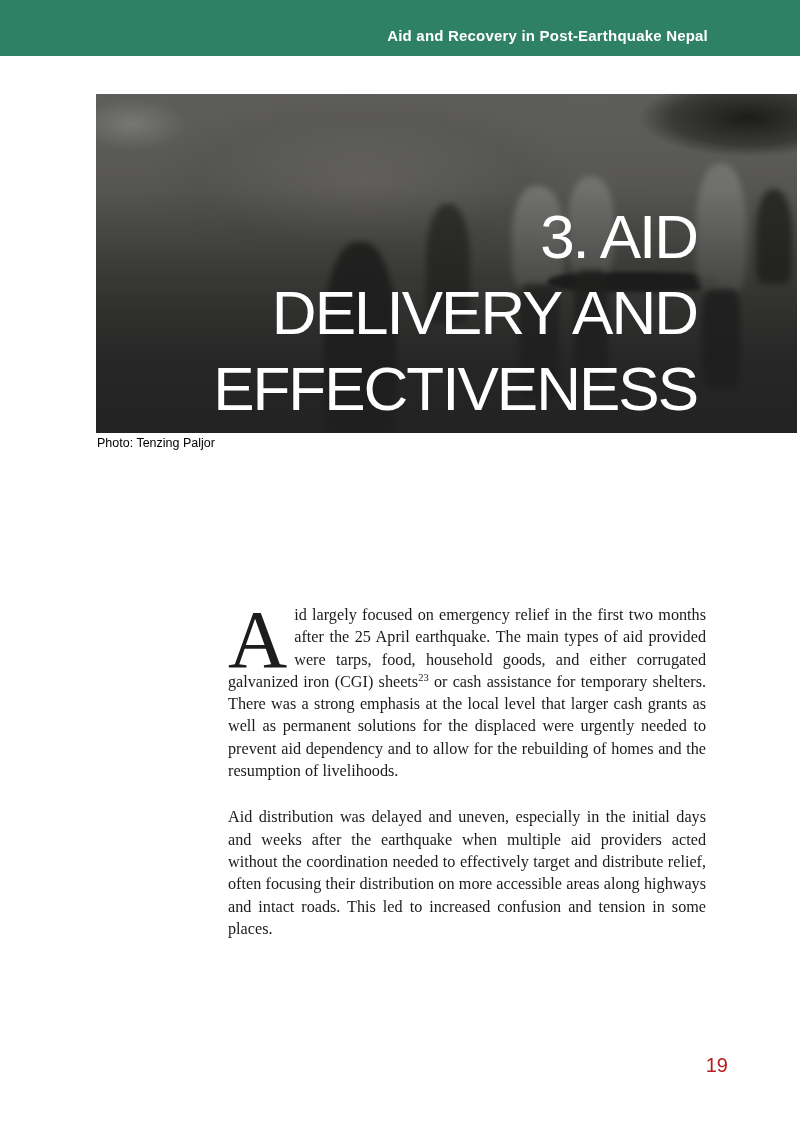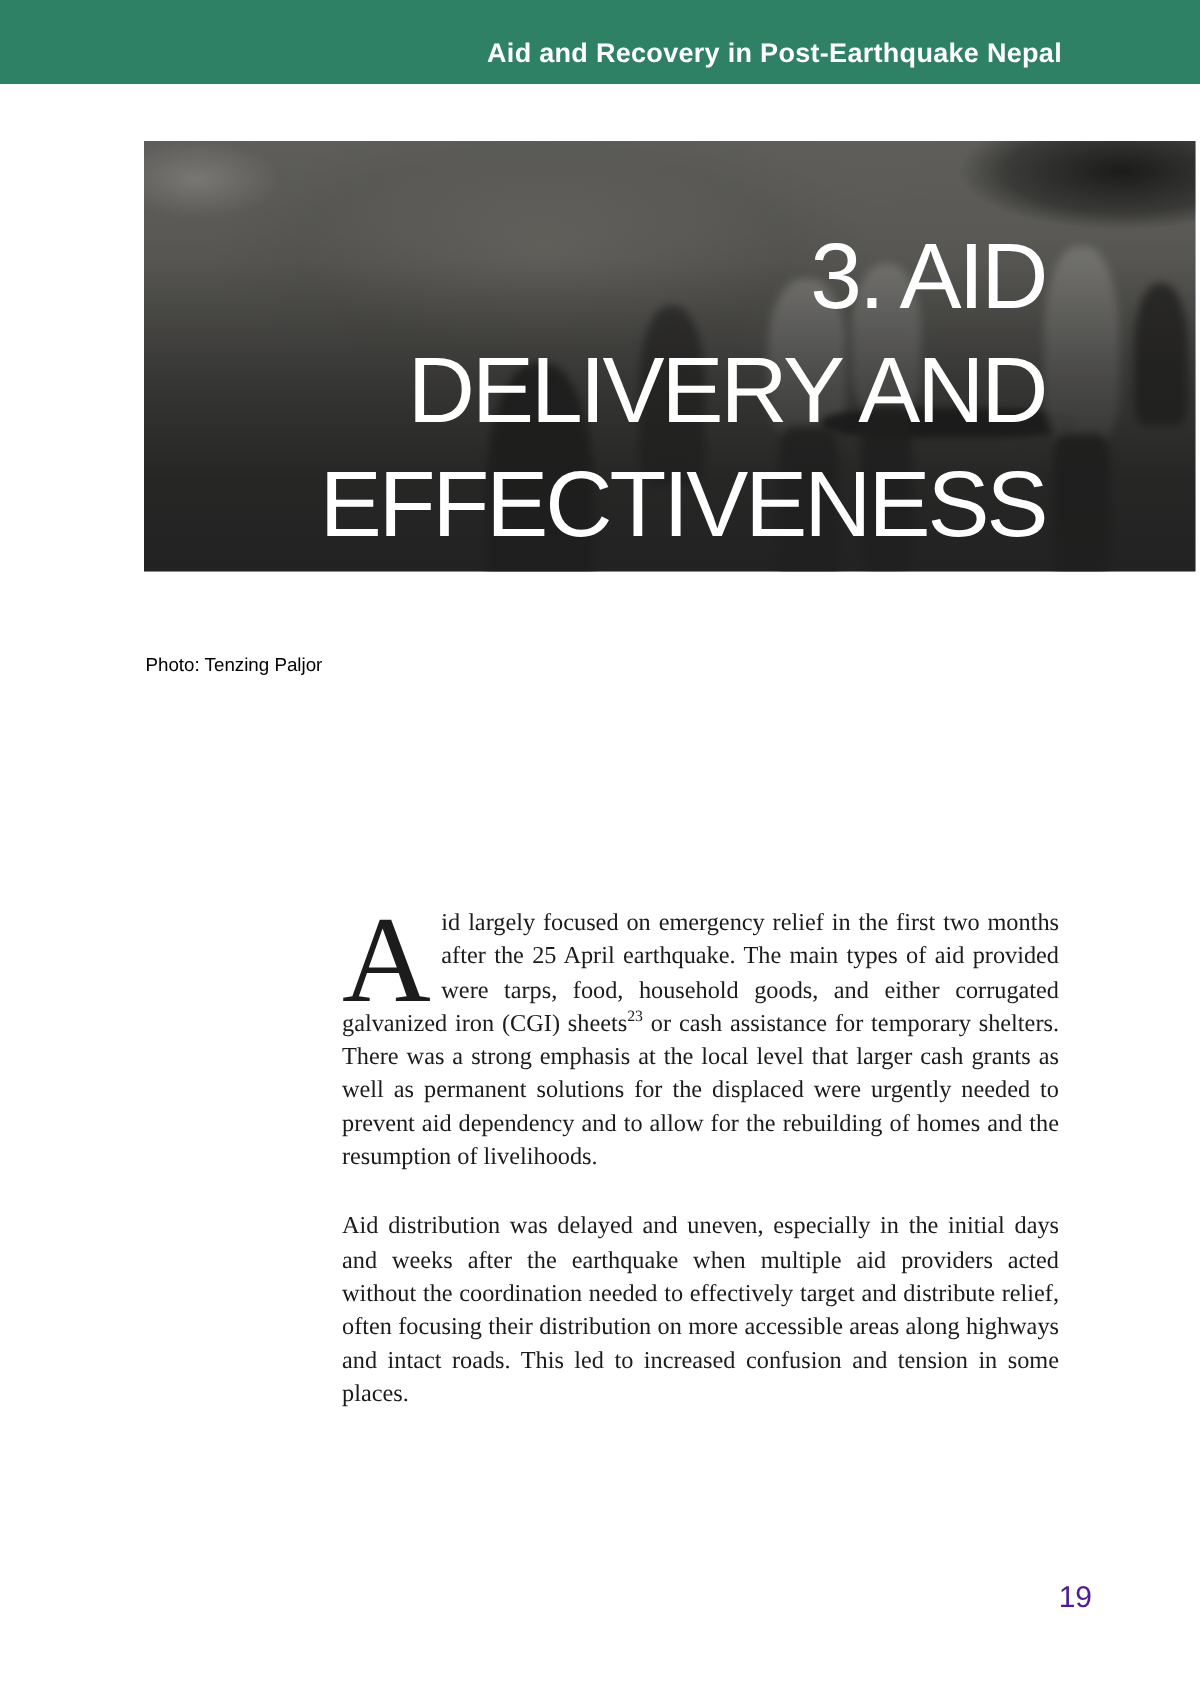--- a/index.html
+++ b/index.html
@@ -10,26 +10,26 @@
 
   
   .topbar {
     position:absolute; top:0; left:0; width:800px; height:56px;
     background:#2e8164; box-sizing:border-box;
     display:flex; justify-content:flex-end; align-items:center;
     padding-right:92px; padding-top:14px;
   }
   .topbar-title {
     color:#ffffff; font-family:"Liberation Sans", sans-serif;
-    font-size:18px; font-weight:700; letter-spacing:0.2px;
+    font-size:15px; font-weight:700; letter-spacing:0.2px;
   }
 
   
   .hero {
-    position:absolute; left:96px; top:94px; width:701px; height:287px;
+    position:absolute; left:96px; top:94px; width:701px; height:339px;
     overflow:hidden; background:#7d7c77;
   }
   .scene {
     position:absolute; inset:0;
     background:
       radial-gradient(ellipse 140px 50px at 93% 7%, rgba(28,28,26,0.95), rgba(40,40,38,0.55) 55%, rgba(0,0,0,0) 78%),
       radial-gradient(ellipse 80px 38px at 5% 9%, rgba(200,199,193,0.9), rgba(0,0,0,0) 70%),
       radial-gradient(ellipse 270px 110px at 38% 26%, rgba(168,166,158,0.85), rgba(132,131,124,0.4) 60%, rgba(0,0,0,0) 82%),
       radial-gradient(ellipse 180px 60px at 70% 15%, rgba(150,149,142,0.7), rgba(0,0,0,0) 75%),
       linear-gradient(180deg, #908f8a 0%, #96958f 22%, #8b8a84 45%, #807f7a 65%, #747370 100%);
@@ -84,21 +84,21 @@
   .footnote p {
     margin:0; font-size:14.5px; line-height:19.5px; text-align:justify;
     color:#1c1c1c; padding-left:15px; text-indent:-15px;
   }
   .footnote sup { font-size:9px; line-height:0; vertical-align:super; }
   .fn-italic { font-style:italic; }
 
   
   .pagenum {
     position:absolute; top:1054px; right:72px;
-    font-family:"Liberation Sans", sans-serif; font-size:20px; color:#4c1d95;
+    font-family:"Liberation Sans", sans-serif; font-size:20px; color:#b91c1c;
   }
 </style>
 </head>
 <body>
 
 <div class="page">
 
   <header class="topbar">
     <span class="topbar-title">Aid and Recovery in Post-Earthquake Nepal</span>
   </header>

